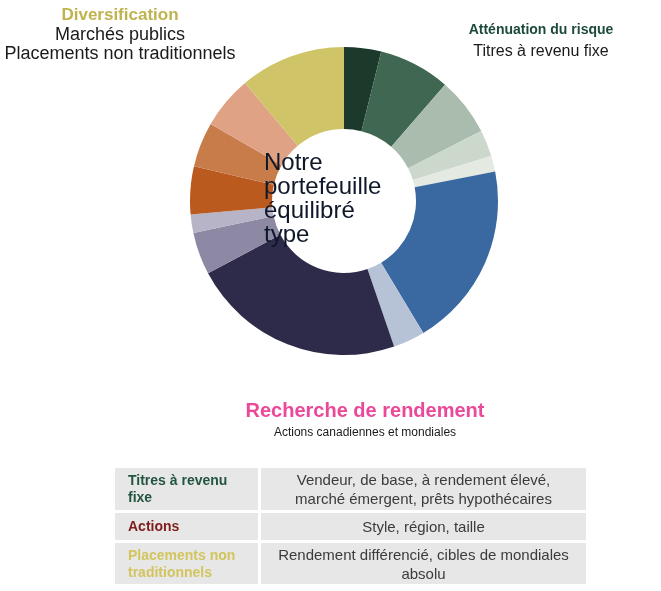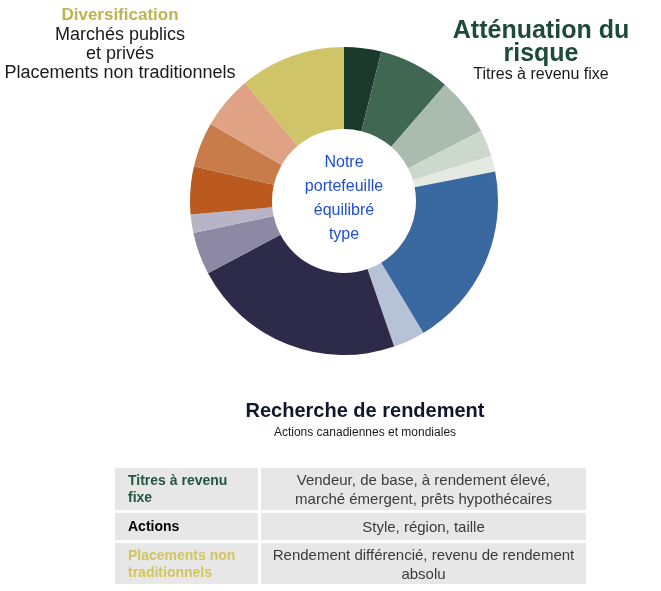--- a/index.html
+++ b/index.html
@@ -6,30 +6,30 @@
   .page {
     position:relative; width:661px; height:591px; background:#ffffff;
     font-family:"Liberation Sans", sans-serif; overflow:hidden;
   }
   .annot { position:absolute; text-align:center; color:#1a1a1a; }
   .annot .annot-title { font-weight:bold; }
   #annot-left { left:0; top:4px; width:240px; }
   #annot-left .annot-title { font-size:17px; line-height:21px; }
   #annot-left .annot-line { font-size:18px; line-height:19px; }
   #annot-right { left:424px; top:18px; width:234px; }
-  #annot-right .annot-title { font-size:25px; line-height:23px; }
+  #annot-right .annot-title { font-size:14px; line-height:23px; }
   #annot-right .annot-sub { font-size:16px; line-height:19px; }
   #annot-bottom { left:180px; top:399px; width:370px; }
   #annot-bottom .annot-title { font-size:20px; line-height:23px; }
   #annot-bottom .annot-sub { font-size:12px; line-height:20px; }
 
   #donut-svg { position:absolute; left:0; top:0; }
   .center-label {
     position:absolute; left:264px; top:150px; width:160px;
-    text-align:center; font-size:16px; line-height:24px; color:#1d4ed8;
+    font-size:24px; line-height:24px; color:#0f172a;
   }
 
   .info-table {
     position:absolute; left:115px; top:468px; width:471px;
     display:grid; grid-template-columns:143px 325px;
     grid-template-rows:42px 27px 41px; gap:3px; background:#ffffff;
   }
   .cell { background:#e8e7e7; display:flex; align-items:center; }
   .cell.label-cell { padding-left:13px; padding-right:6px; box-sizing:border-box;
     font-weight:bold; font-size:14px; line-height:17px; text-align:left; }
@@ -37,21 +37,20 @@
     font-size:15px; line-height:19px; color:#3b3b3b; padding:12px 10px; box-sizing:border-box; }
 </style>
 </head>
 <body>
 
 <div class="page">
 
   <div class="annot" id="annot-left">
     <div class="annot-title" style="color: rgb(191, 179, 78);">Diversification</div>
     <div class="annot-line">Marchés publics</div>
-    <div class="annot-line">et privés</div>
     <div class="annot-line">Placements non traditionnels</div>
   </div>
 
   <div class="annot" id="annot-right">
     <div class="annot-title" style="color: rgb(29, 74, 57);">Atténuation du risque</div>
     <div class="annot-sub">Titres à revenu fixe</div>
   </div>
 
   <svg id="donut-svg" width="661" height="591" viewBox="0 0 661 591">
       <path d="M344.00,47.00 A154,154 0 0 1 381.26,51.57 L361.42,131.14 A72,72 0 0 0 344.00,129.00 Z" fill="#1b3a2b"></path>
@@ -71,28 +70,28 @@
     </svg>
 
   <div class="center-label">
     <div>Notre</div>
     <div>portefeuille</div>
     <div>équilibré</div>
     <div>type</div>
   </div>
 
   <div class="annot" id="annot-bottom">
-    <div class="annot-title" style="color: #0f172a;">Recherche de rendement</div>
+    <div class="annot-title" style="color: #ec4899;">Recherche de rendement</div>
     <div class="annot-sub">Actions canadiennes et mondiales</div>
   </div>
 
   <div class="info-table">
     <div class="cell label-cell" style="color: rgb(35, 86, 64);">Titres à revenu fixe</div>
     <div class="cell value-cell">Vendeur, de base, à rendement élevé, marché émergent, prêts hypothécaires</div>
 
-    <div class="cell label-cell" style="color: #000000;">Actions</div>
+    <div class="cell label-cell" style="color: #7f1d1d;">Actions</div>
     <div class="cell value-cell">Style, région, taille</div>
 
     <div class="cell label-cell" style="color: rgb(210, 197, 94);">Placements non traditionnels</div>
-    <div class="cell value-cell">Rendement différencié, revenu de rendement absolu</div>
+    <div class="cell value-cell">Rendement différencié, cibles de mondiales absolu</div>
   </div>
 
 </div>
 
 </body></html>

